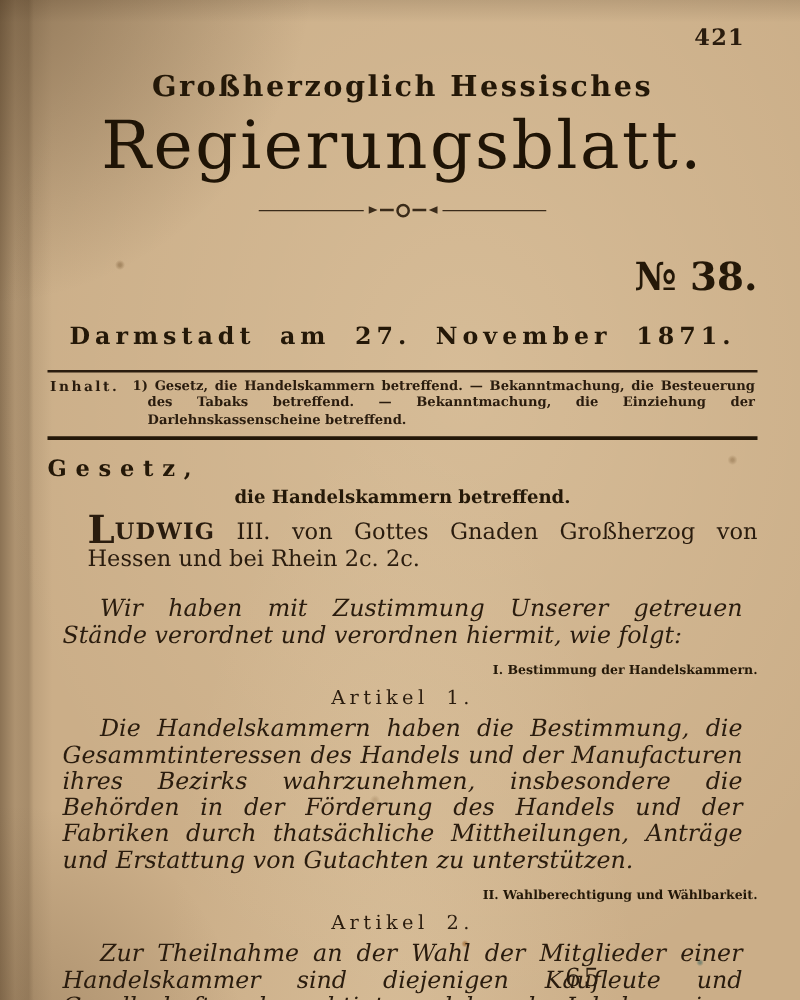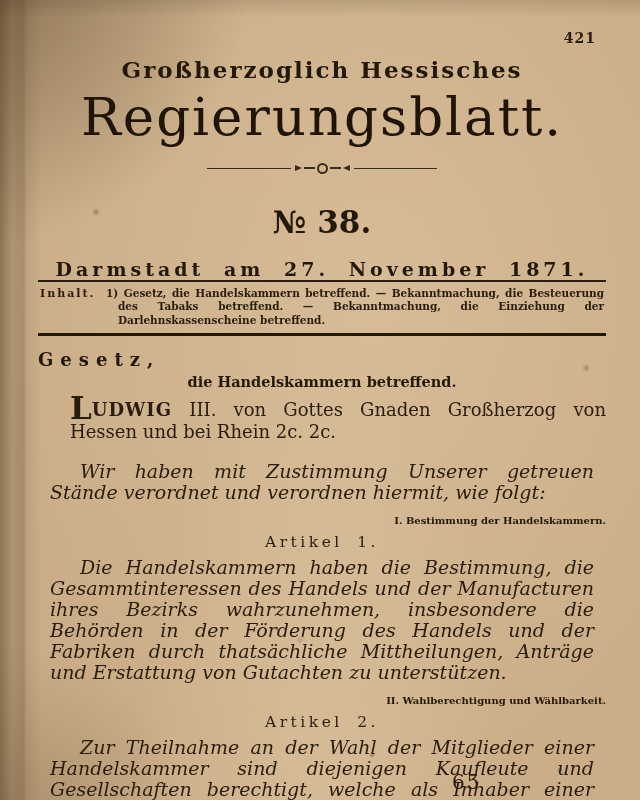--- a/index.html
+++ b/index.html
@@ -17,39 +17,39 @@
       radial-gradient(circle at 560px 770px, rgba(80,110,100,.6) 1px, rgba(80,110,100,0) 3px),
       radial-gradient(circle at 96px 212px, rgba(120,88,50,.5) 1px, rgba(120,88,50,0) 4px),
       radial-gradient(circle at 586px 368px, rgba(120,88,50,.45) 1px, rgba(120,88,50,0) 4px),
       radial-gradient(circle at 300px 640px, rgba(120,88,50,.35) 1px, rgba(120,88,50,0) 4px),
       linear-gradient(90deg, rgba(70,50,28,.48) 0px, rgba(70,50,28,.22) 12px, rgba(70,50,28,.28) 23px, rgba(70,50,28,.10) 27px, rgba(70,50,28,0) 42px),
       linear-gradient(180deg, rgba(70,50,28,.18) 0px, rgba(70,50,28,0) 18px),
       #cbae88;
   }
   .content{position:absolute;left:38px;right:34px;top:0;}
 
-  .folio{position:absolute;top:30px;right:44px;font-size:14px;font-weight:700;letter-spacing:1px;}
+  .folio{position:absolute;top:20px;right:44px;font-size:18px;font-weight:700;letter-spacing:1px;}
   .signature{position:absolute;top:770px;left:452px;font-size:20px;letter-spacing:2px;}
 
   .pretitle{margin-top:56px;text-align:center;font-size:23px;font-weight:700;letter-spacing:2px;color:#241808;}
   .title{margin-top:6px;text-align:center;font-size:53px;font-weight:400;letter-spacing:2px;color:#1f1406;line-height:1.05;}
 
   .divider{display:flex;align-items:center;width:230px;margin:18px auto 0;}
   .d-line{flex:1;height:1px;background:#3a2b1a;}
   .orn{display:flex;align-items:center;margin:0 3px;}
   .orn > *{margin:0 1px;}
   .tri-r{width:0;height:0;border-top:3px solid transparent;border-bottom:3px solid transparent;border-left:7px solid #3a2b1a;}
   .tri-l{width:0;height:0;border-top:3px solid transparent;border-bottom:3px solid transparent;border-right:7px solid #3a2b1a;}
   .o-dash{width:11px;height:2px;background:#3a2b1a;}
   .ring{width:7px;height:7px;border:2px solid #3a2b1a;border-radius:50%;}
 
-  .issue{margin-top:30px;text-align:center;font-size:31px;font-weight:700;color:#241808;}
+  .issue{margin-top:30px;text-align:right;font-size:31px;font-weight:700;color:#241808;}
   .dateline{margin-top:18px;text-align:center;font-size:19px;font-weight:700;letter-spacing:4px;word-spacing:9px;color:#241808;}
 
-  .toc{border-top:2px solid #2a1c0e;border-bottom:3px solid #231708;padding:5px 2px 6px;display:flex;}
+  .toc{margin-top:16px;border-top:2px solid #2a1c0e;border-bottom:3px solid #231708;padding:5px 2px 6px;display:flex;}
   .toc-label{flex:0 0 62px;font-size:11px;font-weight:700;letter-spacing:2px;}
   .toc-text{flex:1;font-size:10.5px;line-height:13.5px;text-align:justify;padding-left:16px;text-indent:-12px;font-weight:600;}
 
   .law-heading{margin-top:13px;text-align:left;font-size:18px;font-weight:700;letter-spacing:7px;color:#241808;}
   .law-subheading{margin-top:3px;text-align:center;font-size:14.5px;font-weight:700;color:#241808;}
 
   .ruler{margin-top:9px;font-size:18px;line-height:22px;text-align:justify;margin-left:32px;}
   .ruler .initial{font-size:31px;font-weight:700;line-height:0;vertical-align:-3px;}
   .ruler .name-rest{font-weight:700;letter-spacing:1px;font-size:18px;}
 

